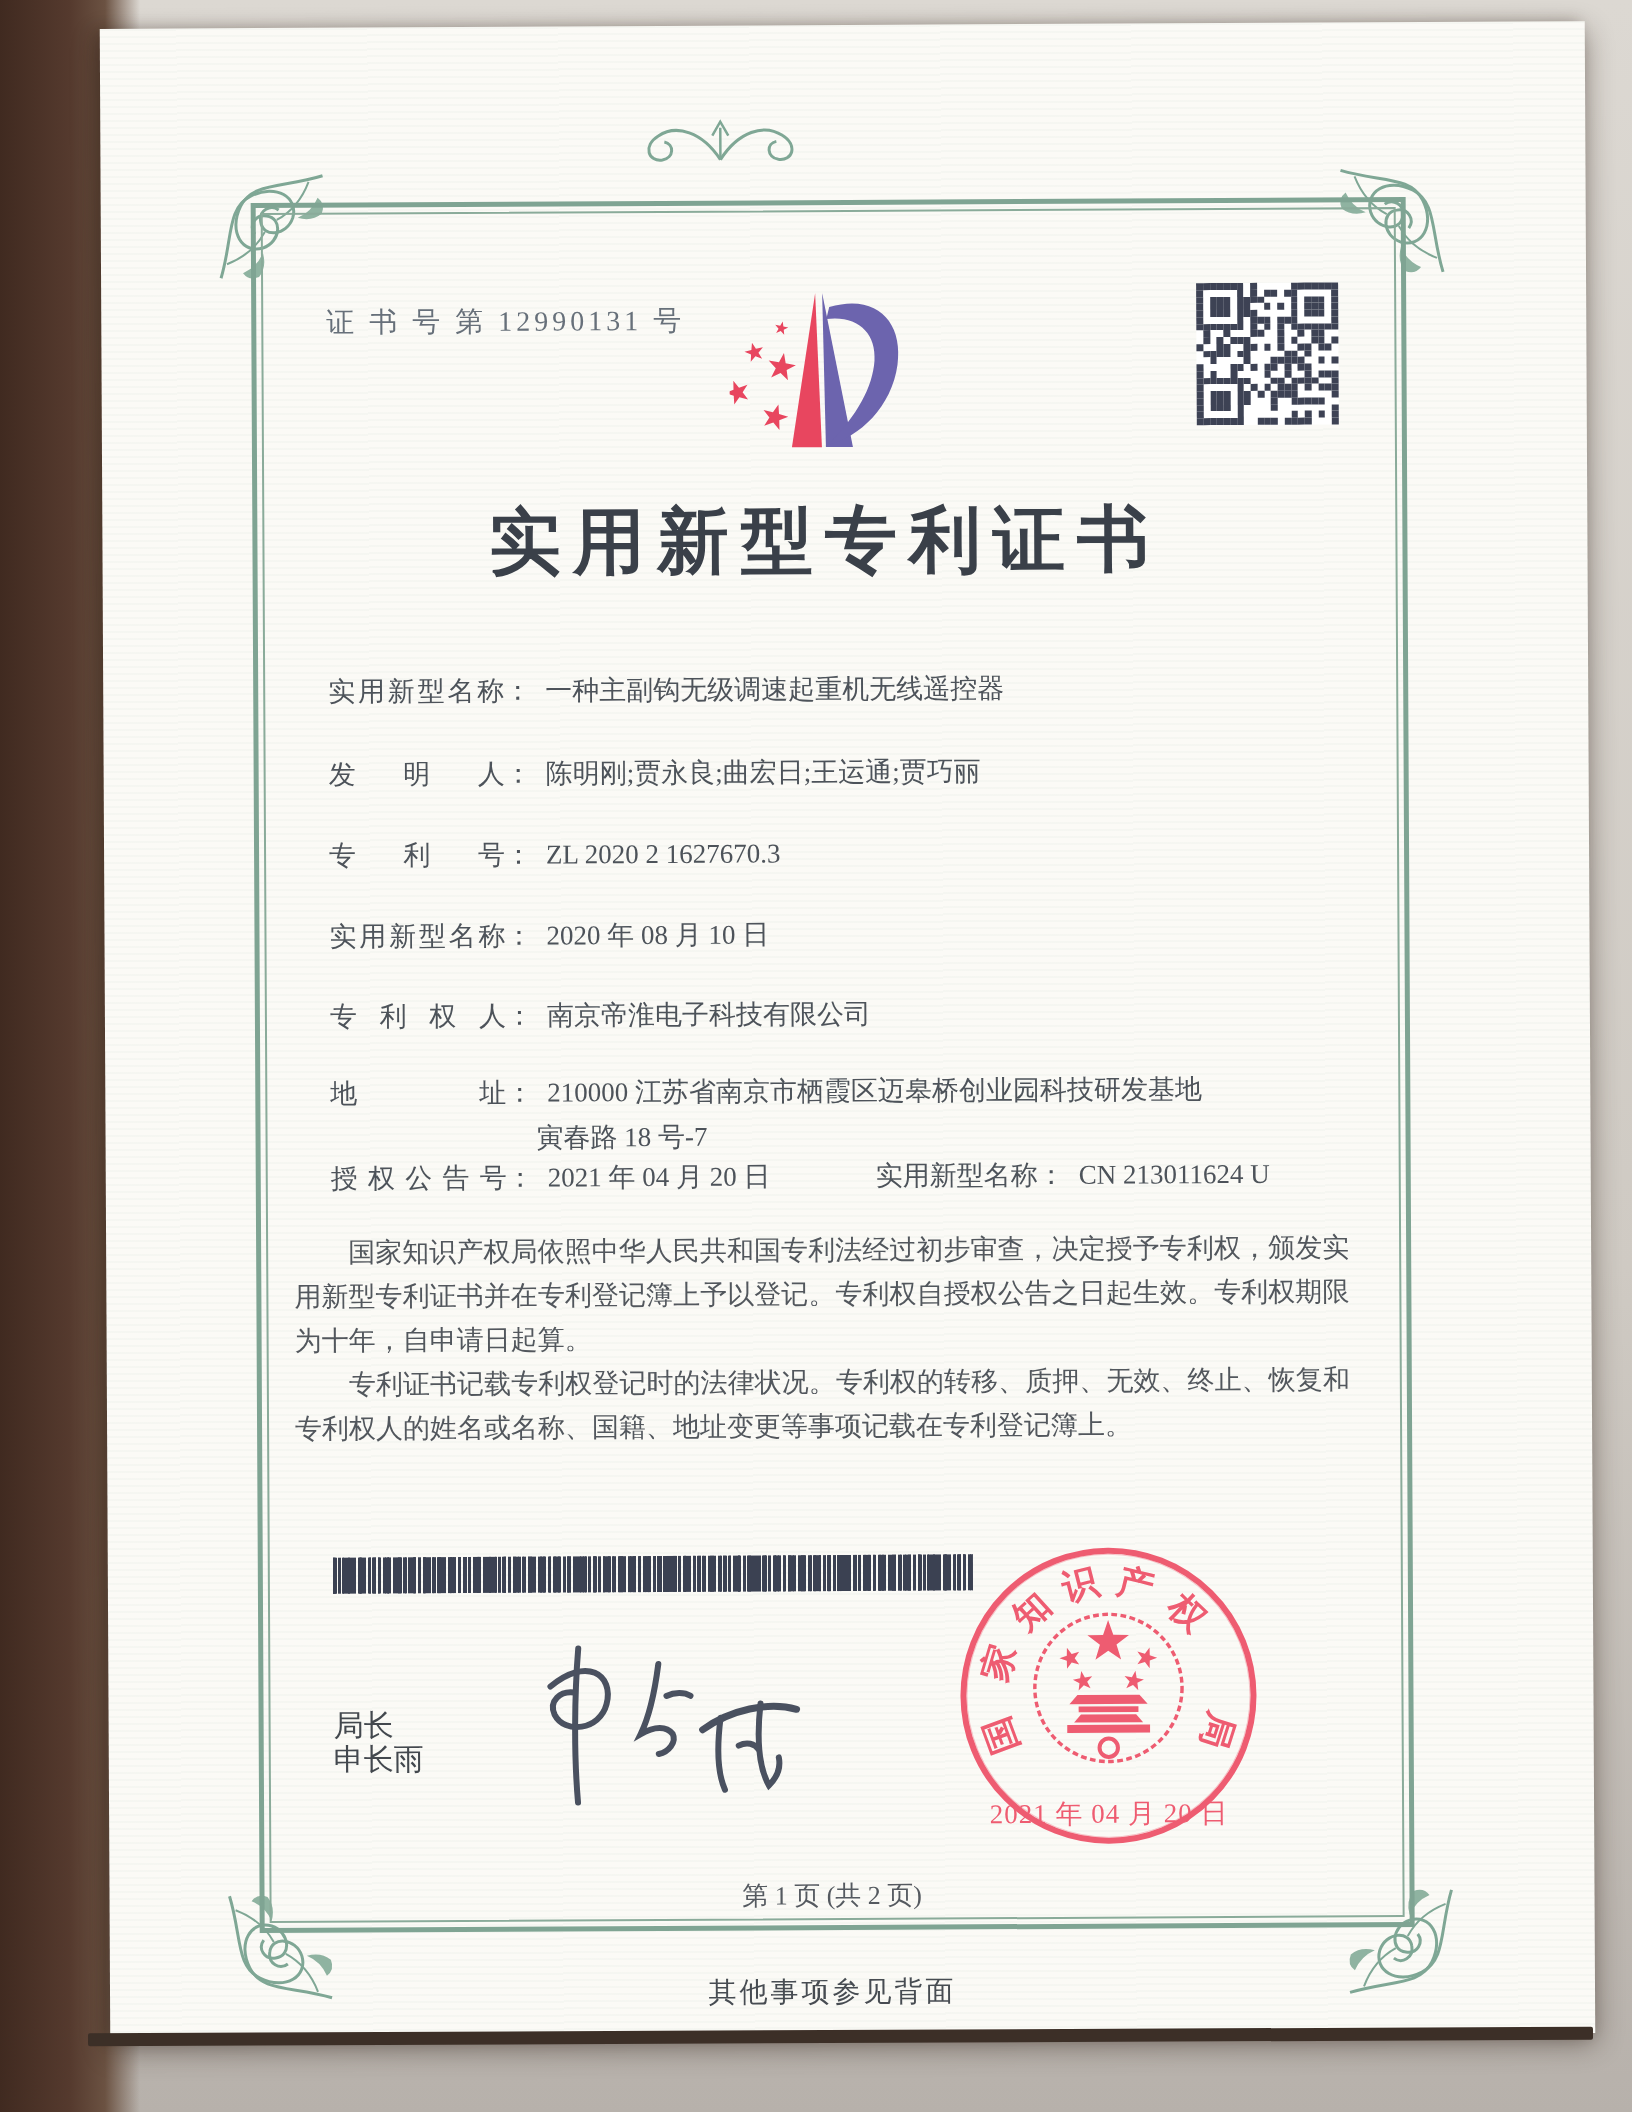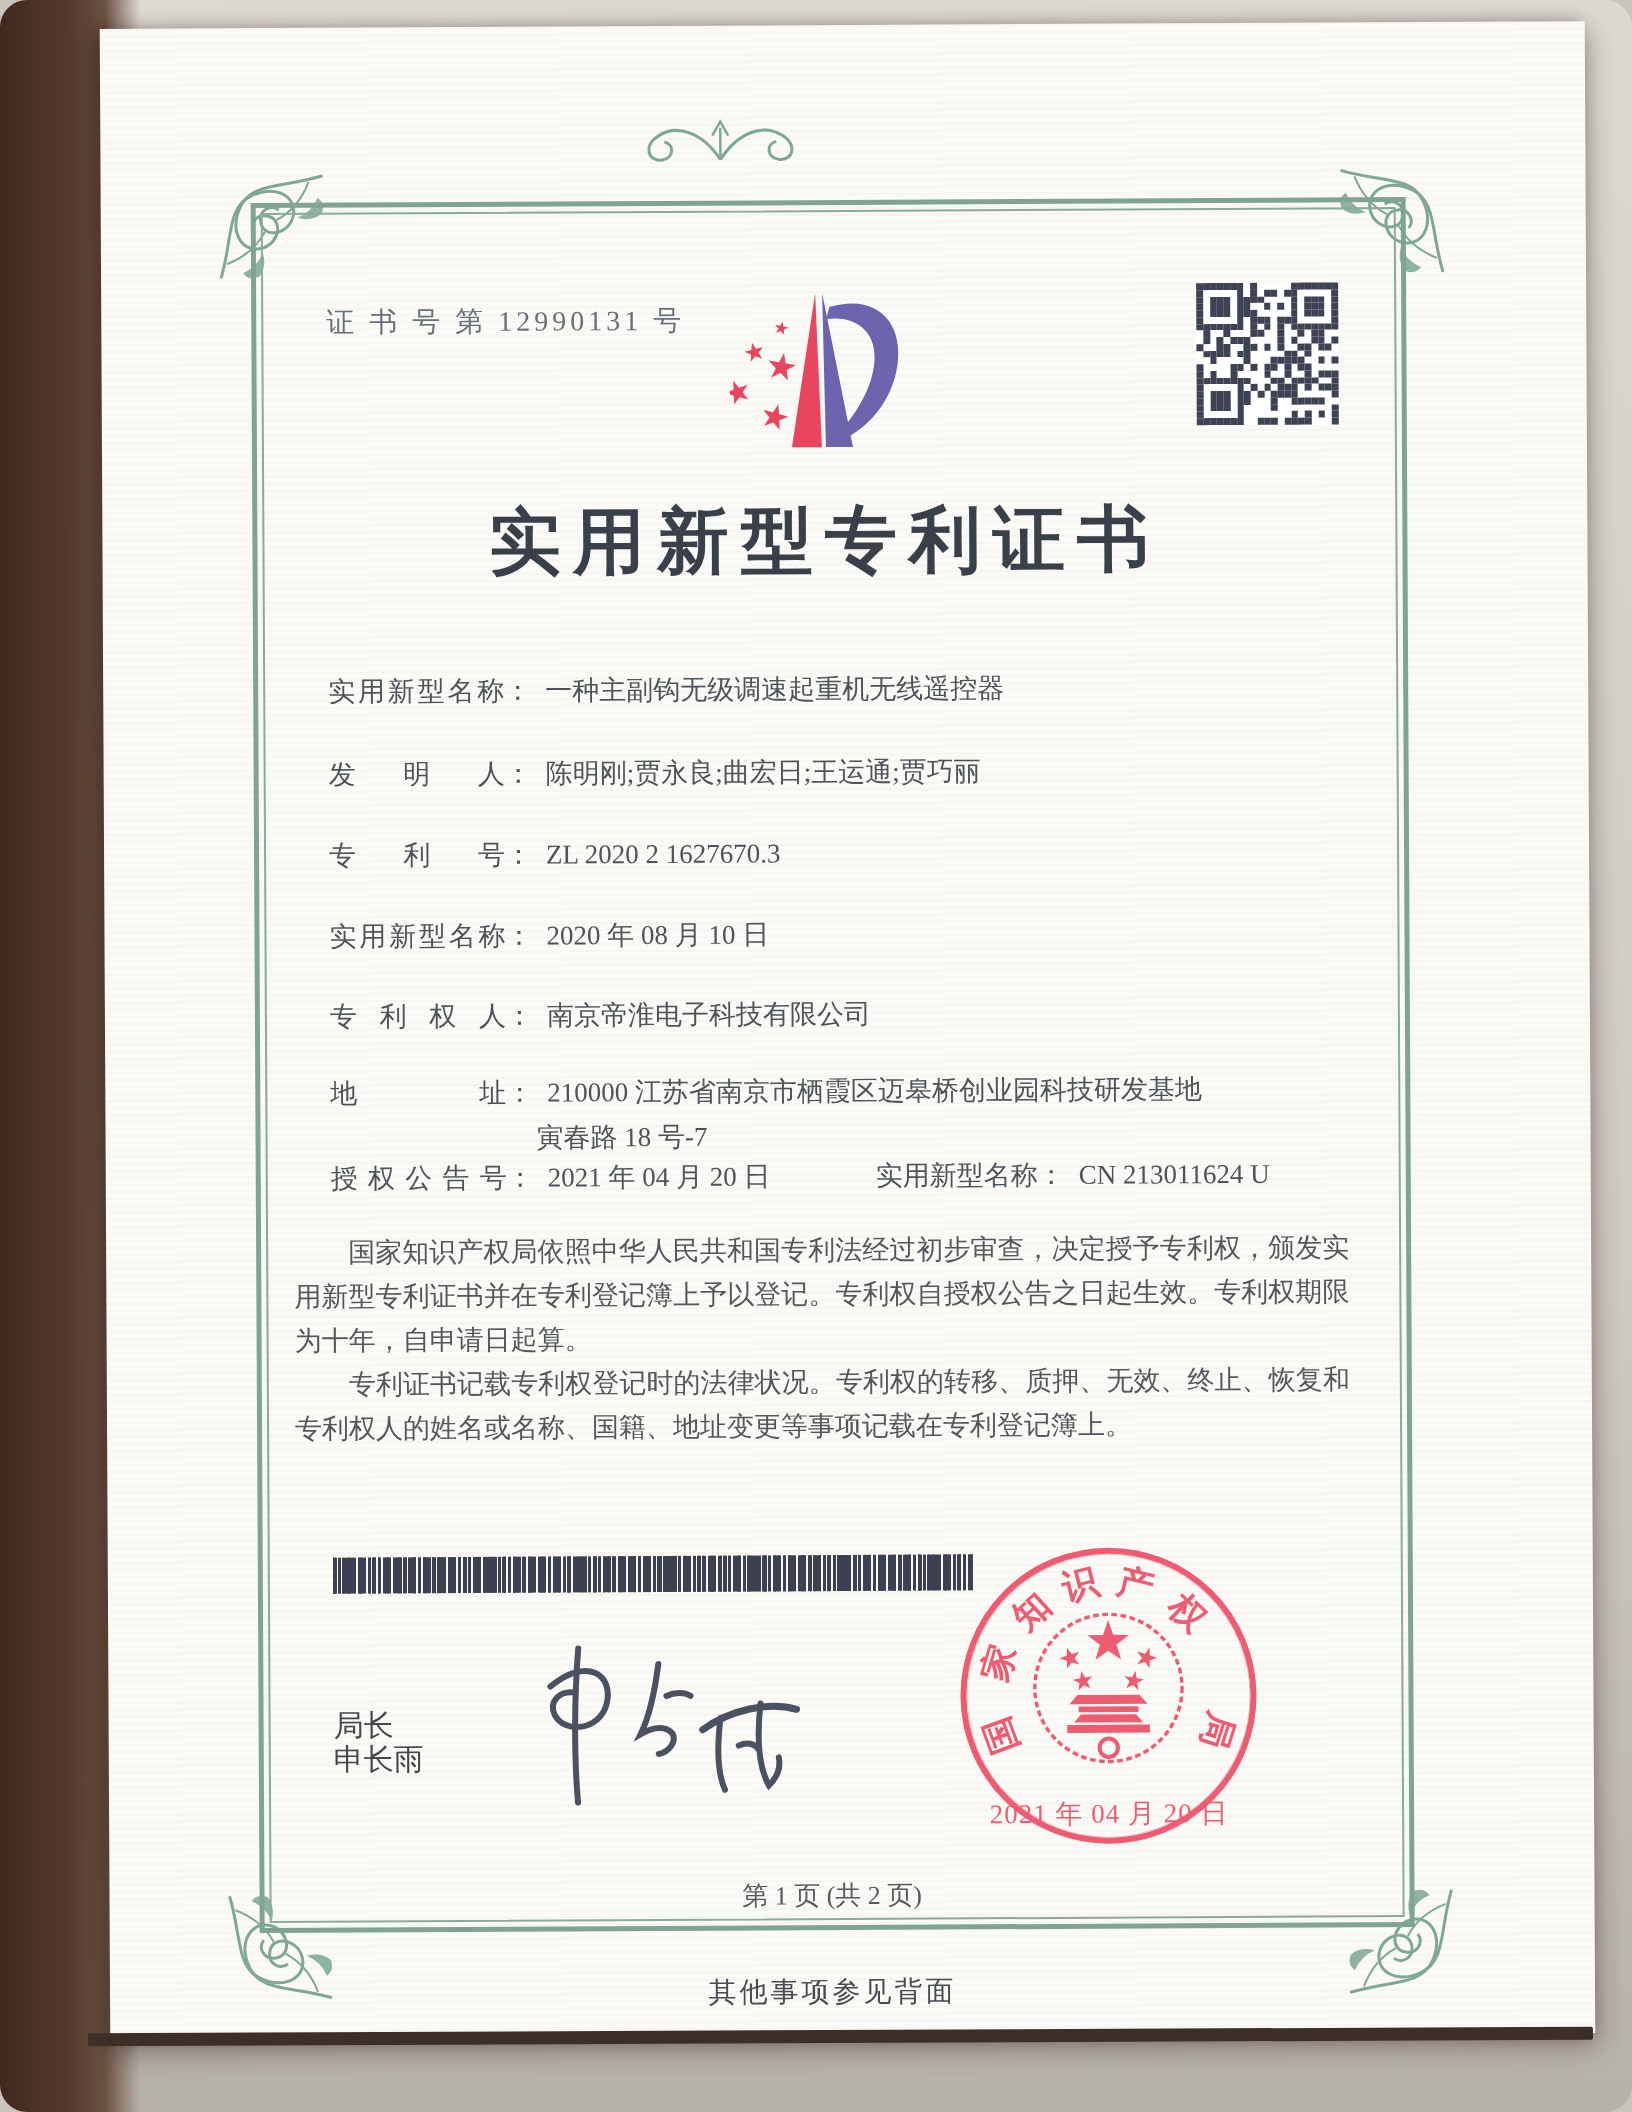--- a/index.html
+++ b/index.html
@@ -6,21 +6,20 @@
   body{
     width:1632px;height:2112px;
     font-family:"Liberation Serif","DejaVu Serif",serif;
     background:#c9c4bd;overflow:hidden;
   }
   .stage{
     position:relative;width:1632px;height:2112px;overflow:hidden;
     background:
       linear-gradient(90deg,#402a20 0px,#553a2e 70px,#6b5242 105px,rgba(107,82,66,0) 140px),
       linear-gradient(180deg,#dcd8d2 0%,#cfcac3 60%,#b7b1ab 100%);
-    border-radius: 27px;
   }
   .photo-edge{
     position:absolute;left:88px;top:2030px;width:1505px;height:13px;
     background:#3c2f27;transform:rotate(-0.25deg);border-radius:2px;
   }
   .paper{
     position:absolute;left:105px;top:25px;width:1485px;height:2012px;
     background:
       repeating-linear-gradient(180deg,rgba(170,195,182,0.07) 0 2px,rgba(255,255,255,0) 2px 7px),
       #fbfaf6;

